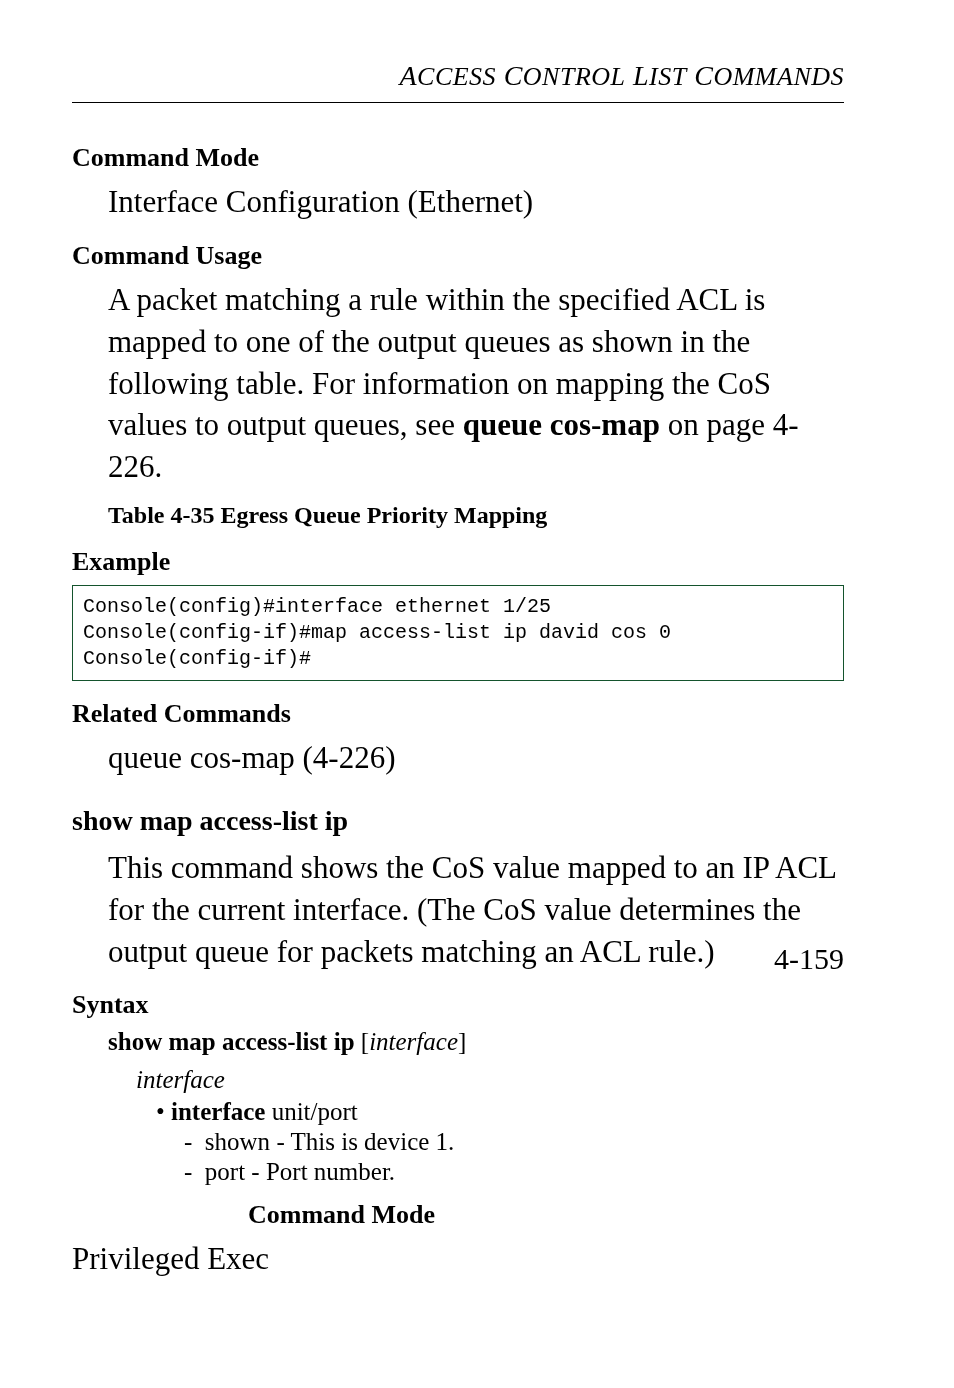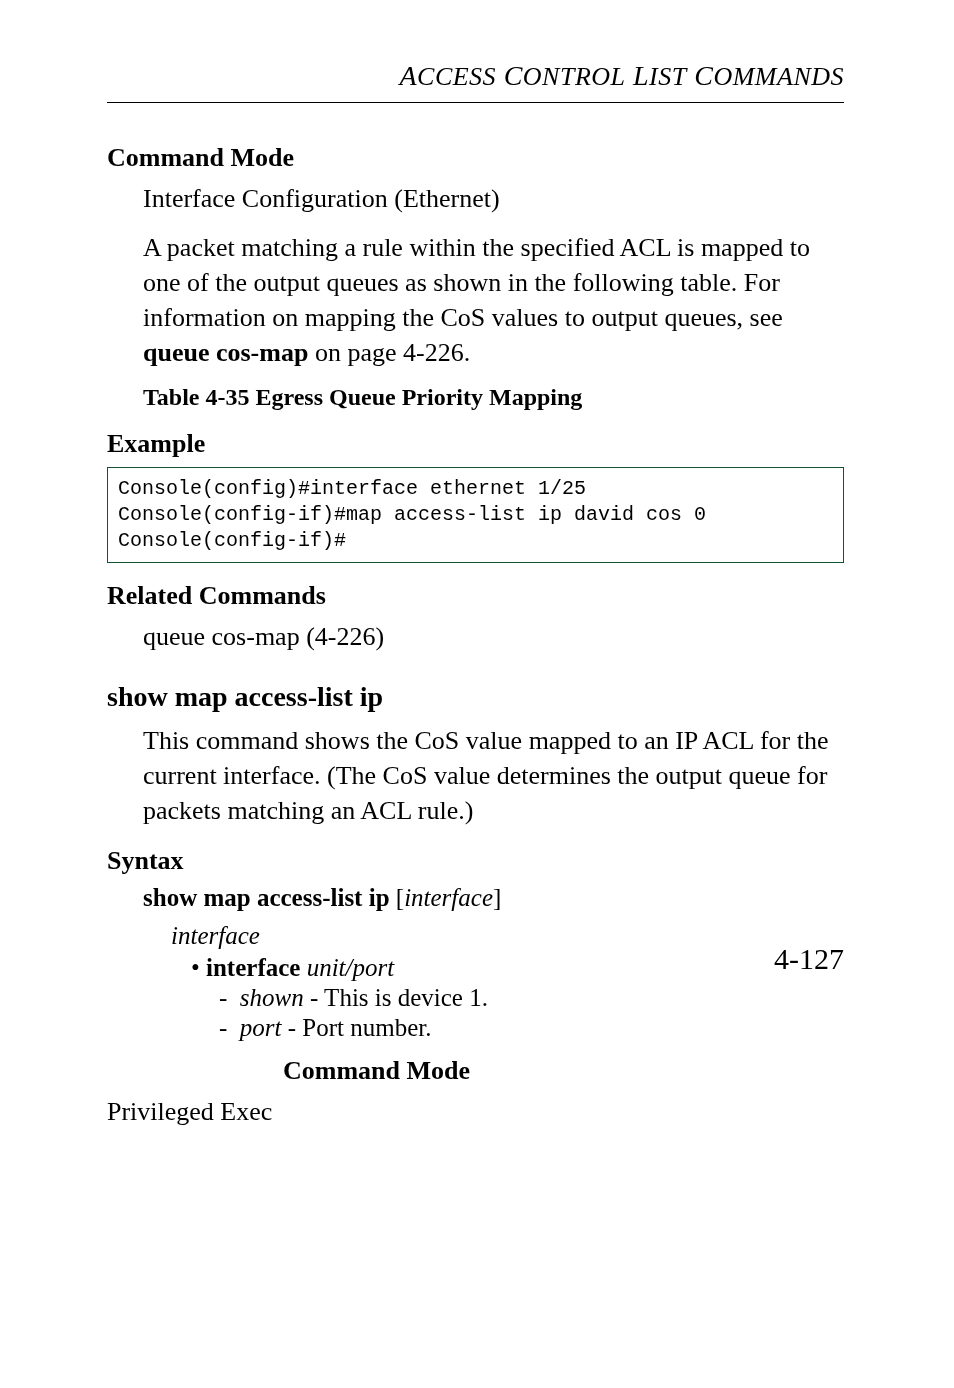--- a/index.html
+++ b/index.html
@@ -10,21 +10,21 @@
     height: 1388px;
     background: #ffffff;
     font-family: Garamond, "Times New Roman", serif;
     color: #000000;
   }
   .page {
     position: relative;
     width: 954px;
     height: 1028px;
     box-sizing: border-box;
-    padding: 60px 110px 60px 107px;
+    padding: 60px 110px 60px 72px;
   }
   .running-head {
     font-style: italic;
     font-variant: small-caps;
     font-size: 26px;
     text-align: right;
     letter-spacing: 0.5px;
     margin-bottom: 10px;
   }
   .running-head .caps {
@@ -37,21 +37,21 @@
   }
   .sec-h {
     font-weight: bold;
     font-size: 26px;
     margin: 18px 0 8px 0;
   }
   .body-indent {
     margin-left: 36px;
   }
   .body-text {
-    font-size: 26px;
+    font-size: 31px;
     line-height: 1.35;
     margin: 0 0 14px 0;
   }
   .table-caption {
     font-weight: bold;
     font-size: 24px;
     text-align: left;
     margin: 10px 0 6px 0;
   }
   table.eq {
@@ -118,21 +118,21 @@
     padding: 0;
     margin: 2px 0 8px 28px;
     font-size: 25px;
   }
   ul.dashes > li::before {
     content: "- ";
   }
   ul.dashes > li {
     margin: 2px 0;
   }
-  .ital { font-style: italic; }
+  .ital { }
   .bold { font-weight: bold; }
   .page-number {
     position: absolute;
     right: 110px;
     bottom: 52px;
     font-size: 30px;
   }
   .center-sec-h {
     font-weight: bold;
     font-size: 26px;
@@ -146,20 +146,21 @@
   <div class="running-head">
     <span class="caps">A</span><span>CCESS</span><span class="caps"> C</span><span>ONTROL</span><span class="caps"> L</span><span>IST</span><span class="caps"> C</span><span>OMMANDS</span>
   </div>
   <hr class="rule">
 
   <div class="sec-h">Command Mode</div>
   <div class="body-indent">
     <p class="body-text">Interface Configuration (Ethernet)</p>
   </div>
 
+  <div class="sec-h">Command Usage</div>
   <div class="body-indent">
     <p class="body-text">
       <span>A packet matching a rule within the specified ACL is mapped to one of the output queues as shown in the following table. For information on mapping the CoS values to output queues, see </span><span class="bold">queue cos-map</span><span> on page 4-226.</span>
     </p>
 
     <div class="table-caption">Table 4-35  Egress Queue Priority Mapping</div>
   </div>
 
   <div class="sec-h">Example</div>
   <div class="code-block">Console(config)#interface ethernet 1/25
@@ -190,14 +191,14 @@
           <li><span>&nbsp;</span><span class="ital">shown</span><span> - This is device 1.</span></li>
           <li><span>&nbsp;</span><span class="ital">port</span><span> - Port number.</span></li>
         </ul>
       </li>
     </ul>
 
     <div class="center-sec-h">Command Mode</div>
     <p class="body-text" style="margin-left:-36px">Privileged Exec</p>
   </div>
 
-  <div class="page-number">4-127</div>
+  <div class="page-number">4-159</div>
 </div>
 
 </body></html>

